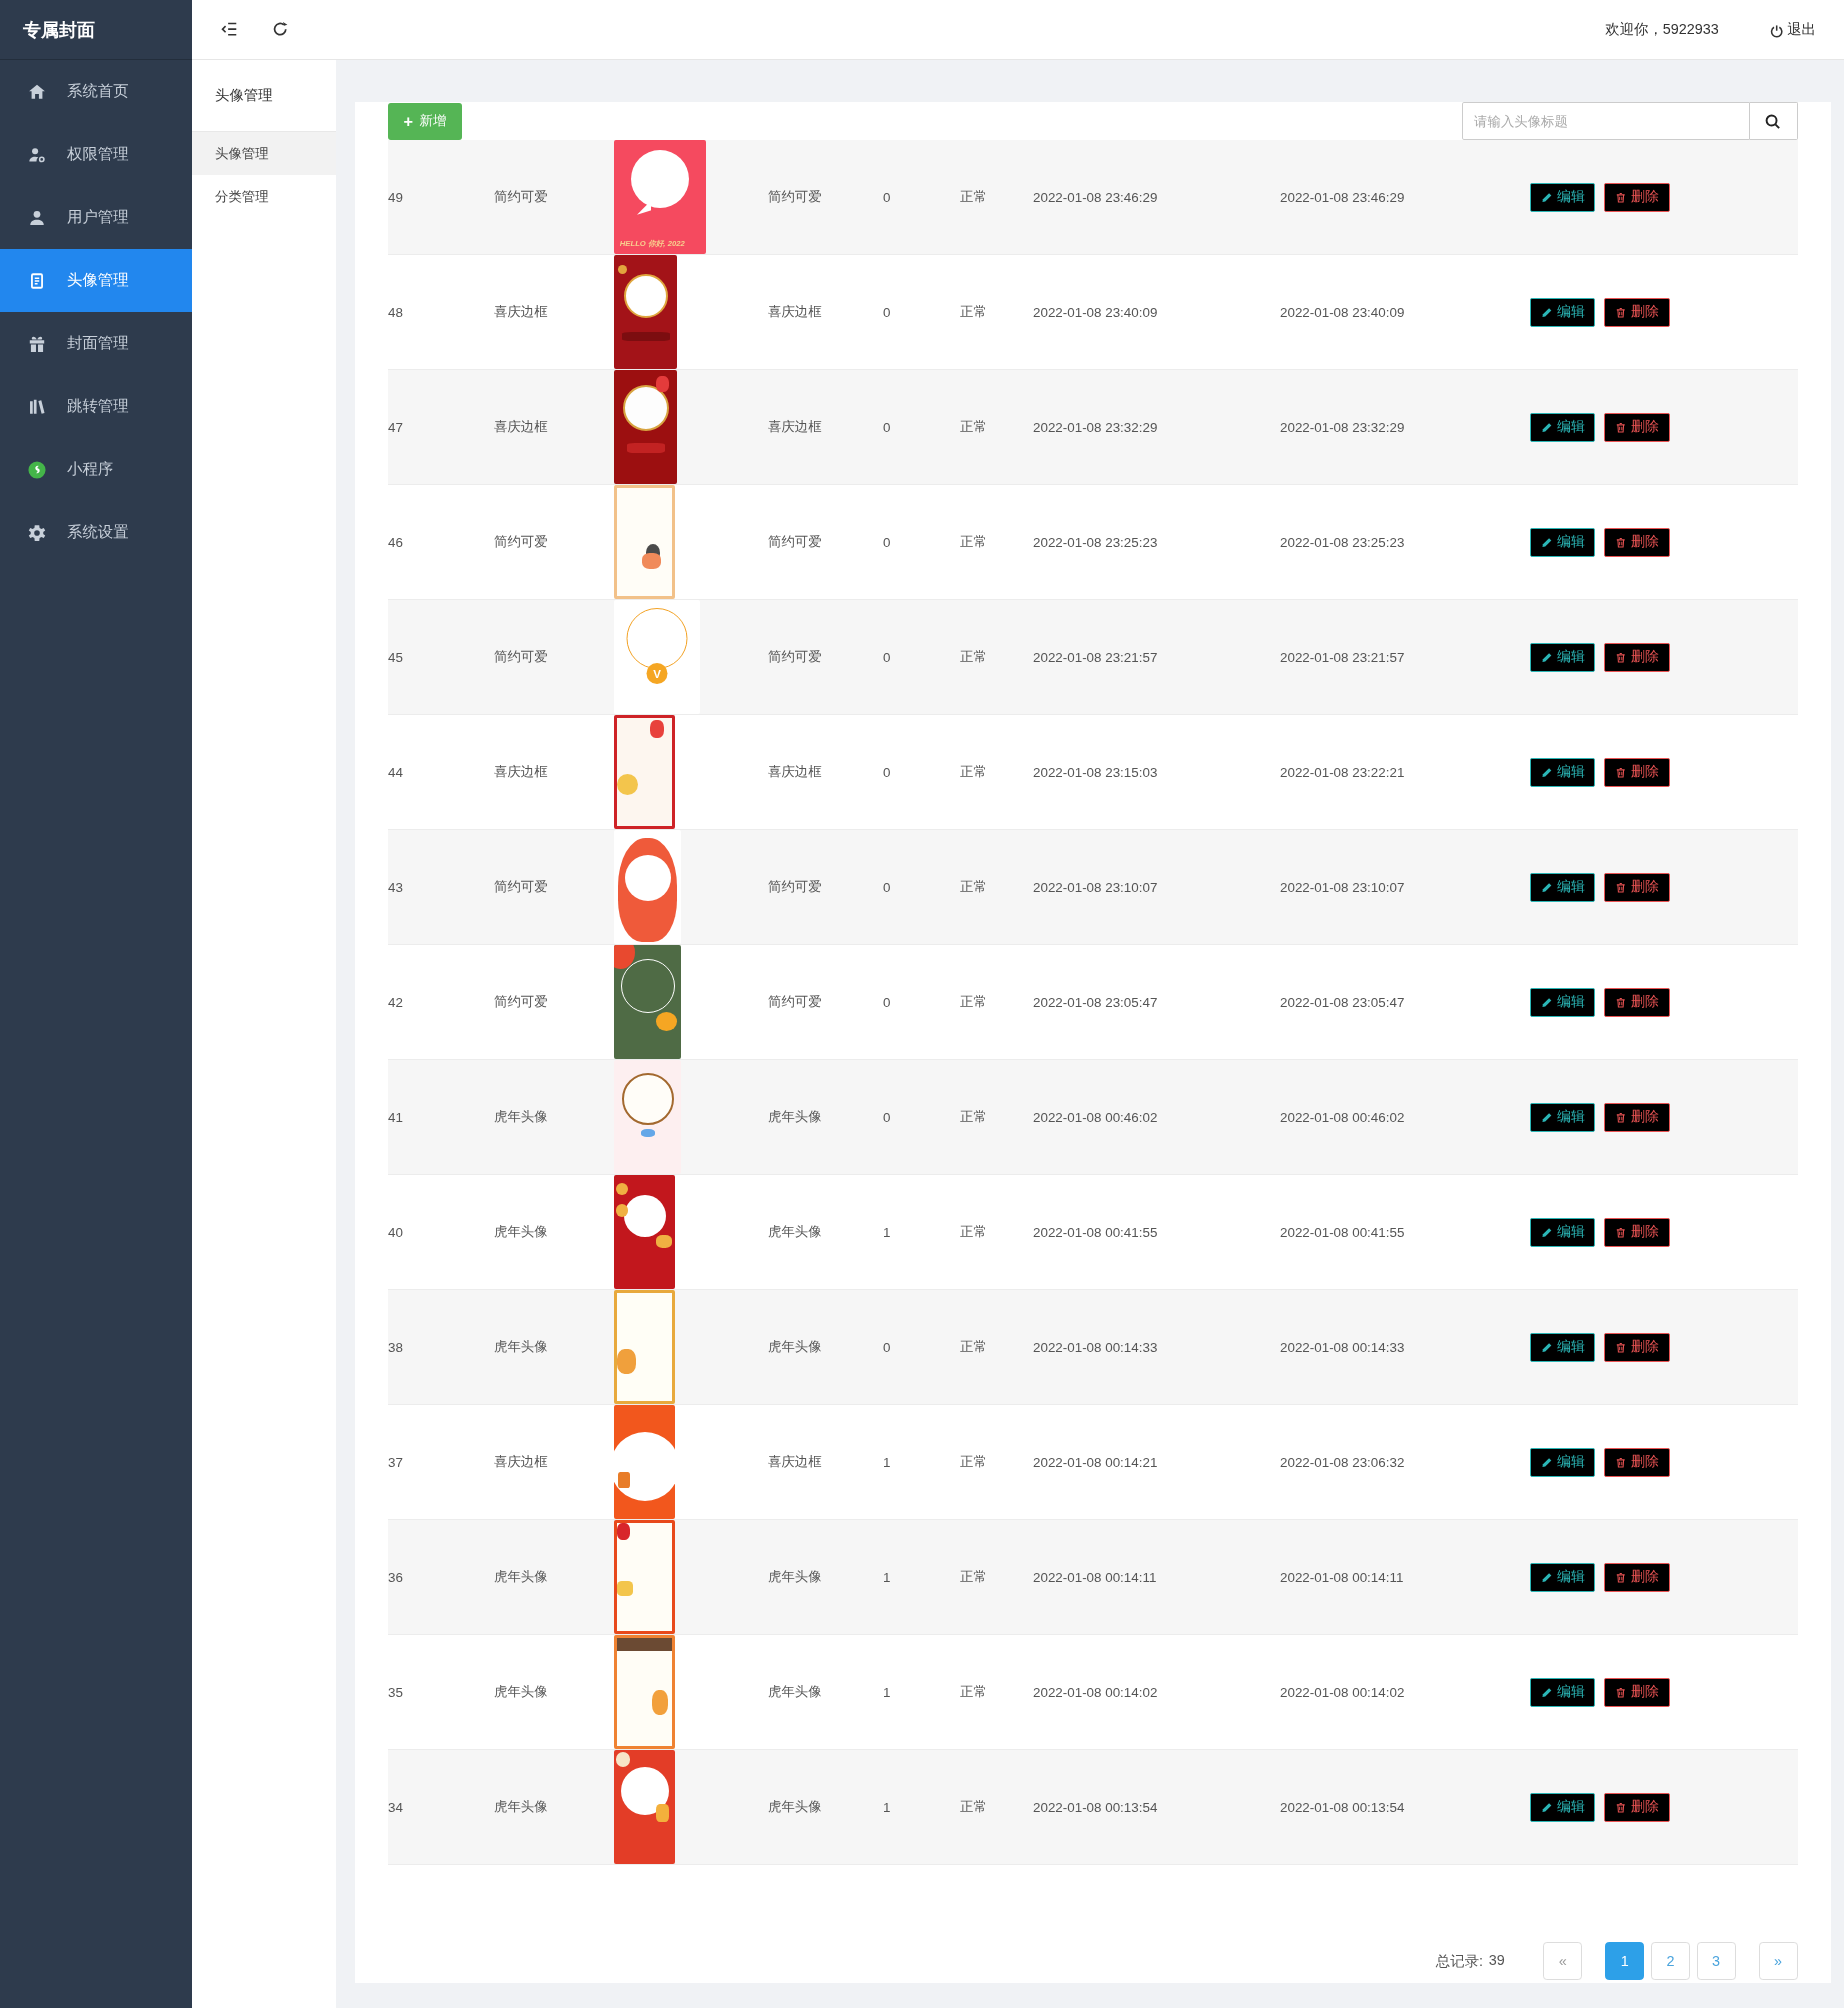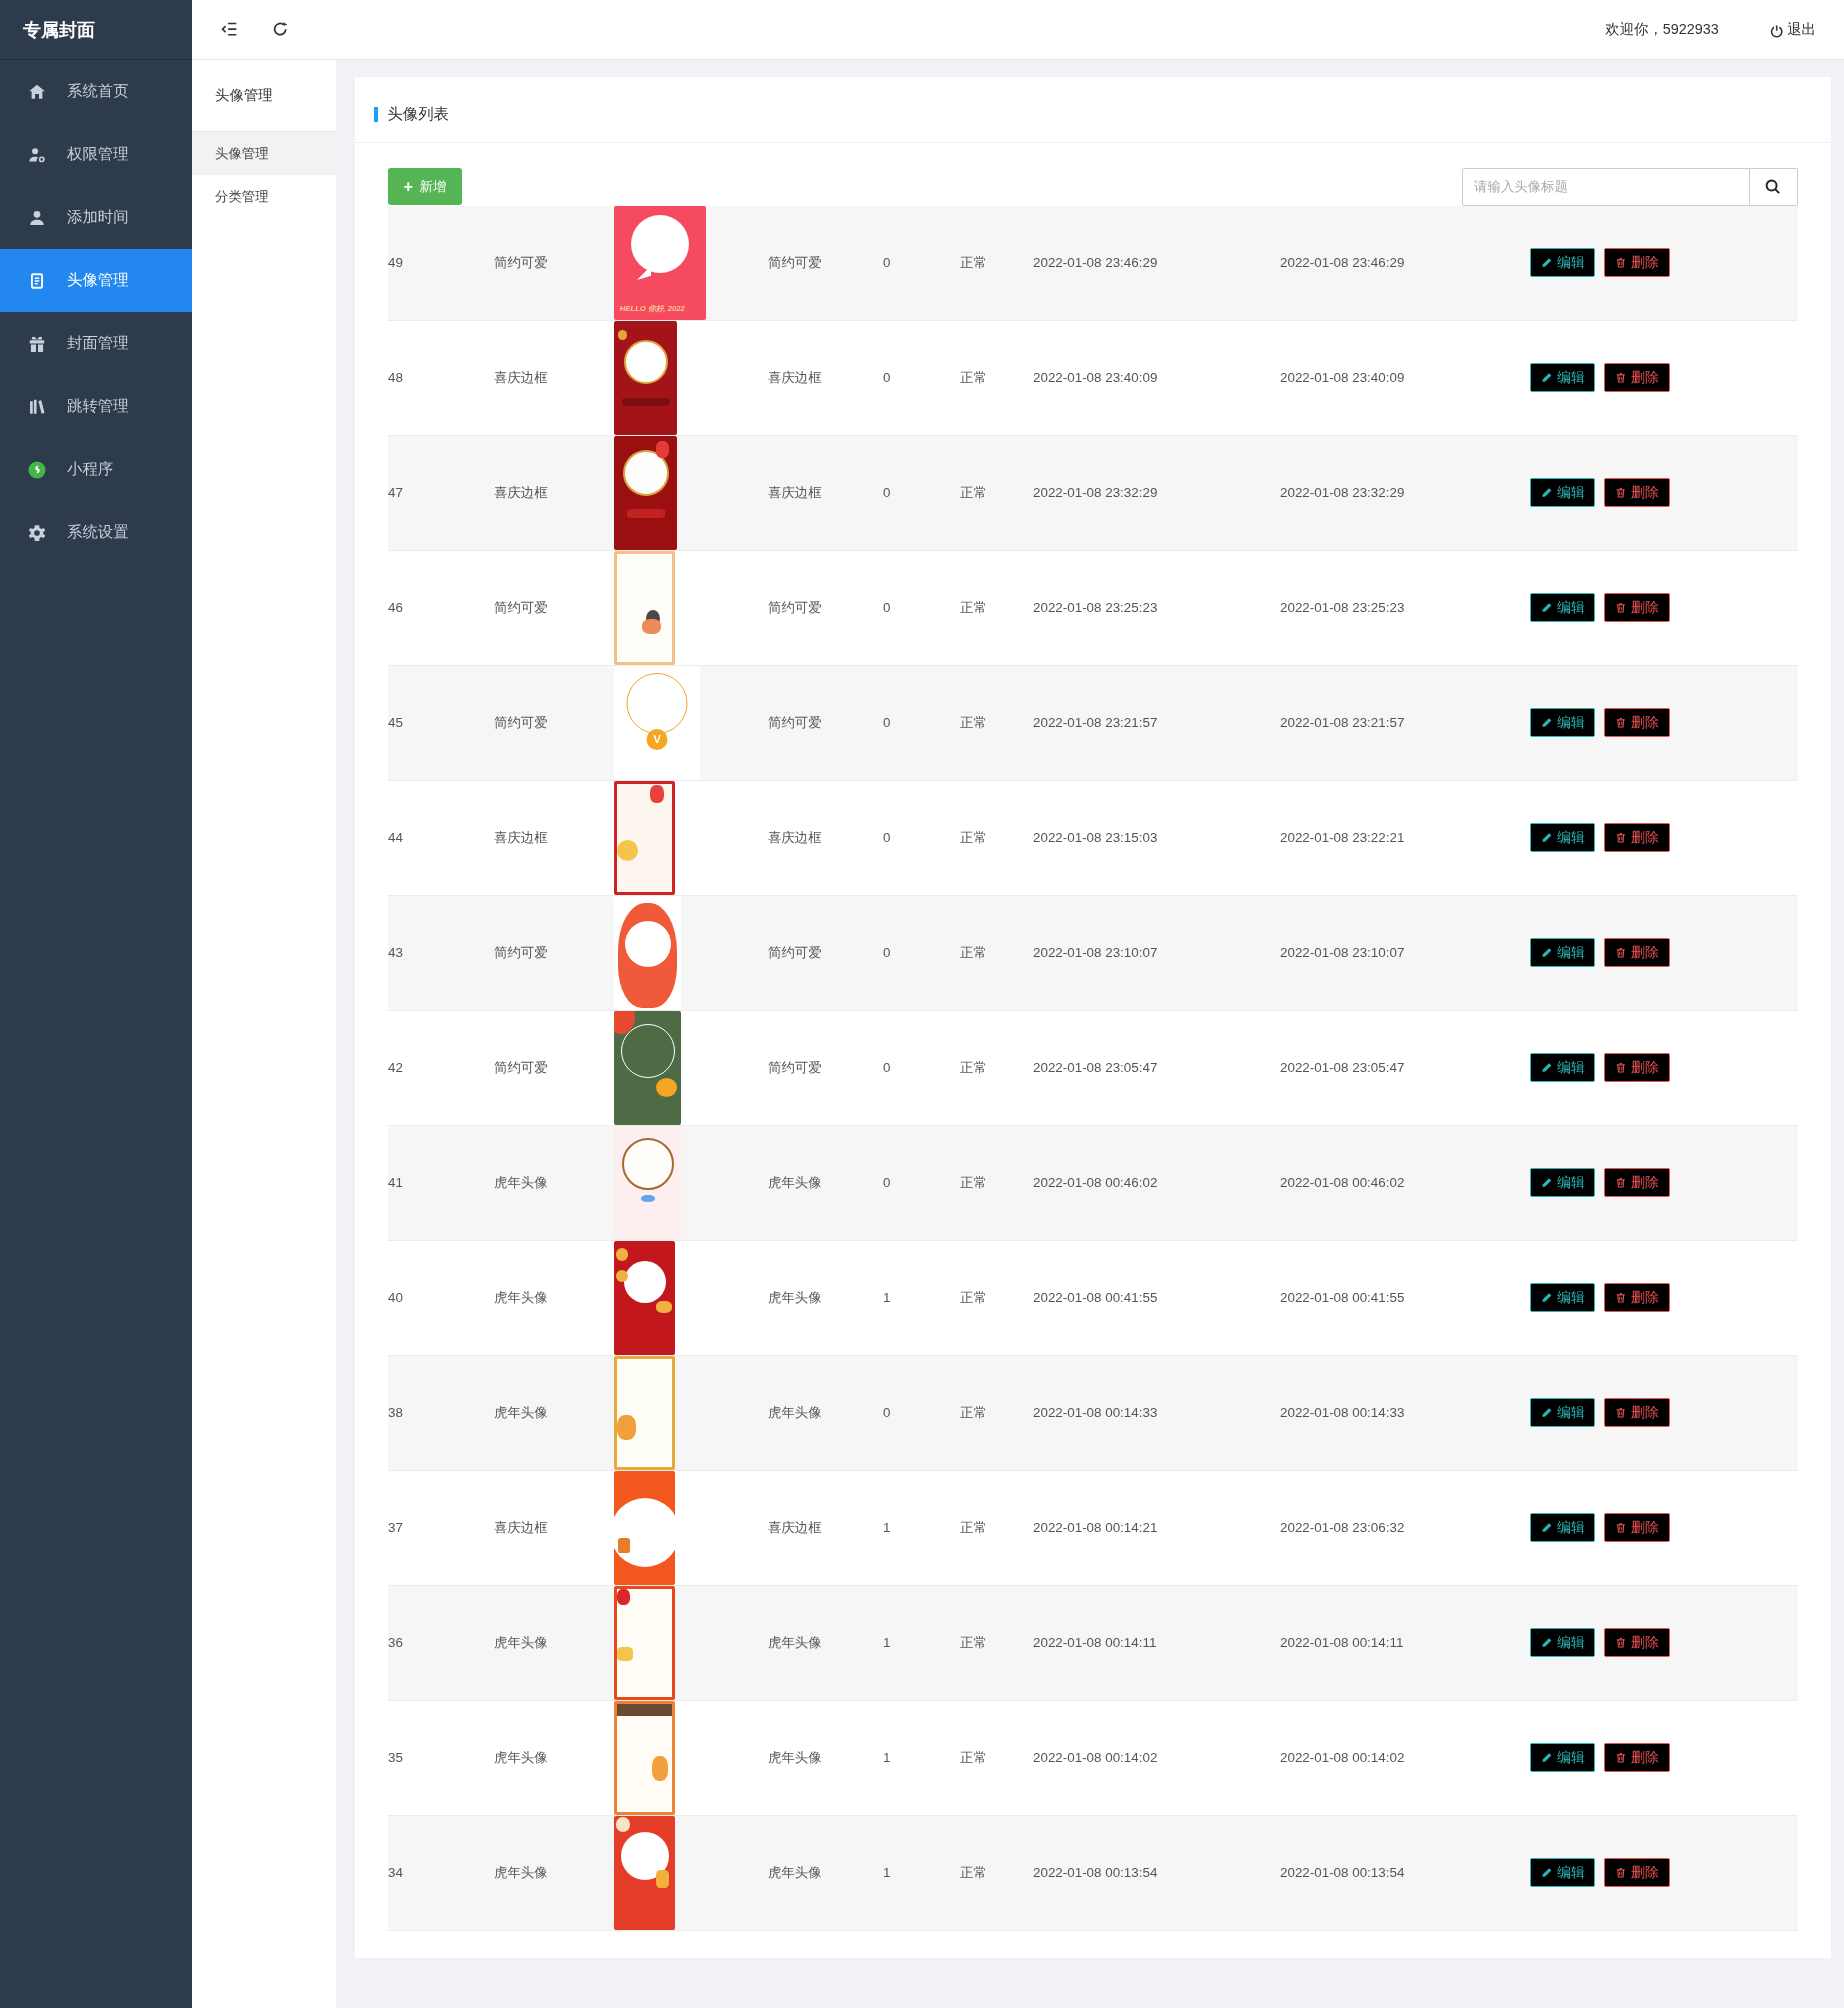--- a/index.html
+++ b/index.html
@@ -140,21 +140,21 @@
           </span>
           <span>权限管理</span>
         </div>
         <div class="side-item">
           <span class="s-icon">
             <svg viewBox="0 0 16 16">
               <circle cx="8" cy="4.7" r="3"></circle>
               <path d="M2 14.2c0-3 2.7-4.6 6-4.6s6 1.6 6 4.6z"></path>
             </svg>
           </span>
-          <span>添加时间</span>
+          <span>用户管理</span>
         </div>
         <div class="side-item active">
           <span class="s-icon">
             <svg viewBox="0 0 16 16">
               <rect x="3.5" y="2" width="9" height="12" rx="1" fill="none" stroke="currentColor" stroke-width="1.6"></rect>
               <path d="M6 5.5h4M6 8h4M6 10.5h2.5" stroke="currentColor" stroke-width="1.3" fill="none"></path>
             </svg>
           </span>
           <span>头像管理</span>
         </div>
@@ -228,24 +228,20 @@
       <div class="submenu">
         <div class="submenu-title">头像管理</div>
         <div id="submenu-items">
             <div class="submenu-item active">头像管理</div>
             <div class="submenu-item">分类管理</div>
           </div>
       </div>
 
       <div class="content">
         <div class="panel">
-          <div class="panel-head">
-            <span class="accent-bar"></span>
-            <span class="panel-title">头像列表</span>
-          </div>
 
           <div class="panel-body">
             <div class="toolbar">
               <button class="btn-add">
                 <span class="plus">+</span>
                 <span>新增</span>
               </button>
               <div class="search">
                 <input type="text" placeholder="请输入头像标题" style="">
                 <button class="btn-search">

